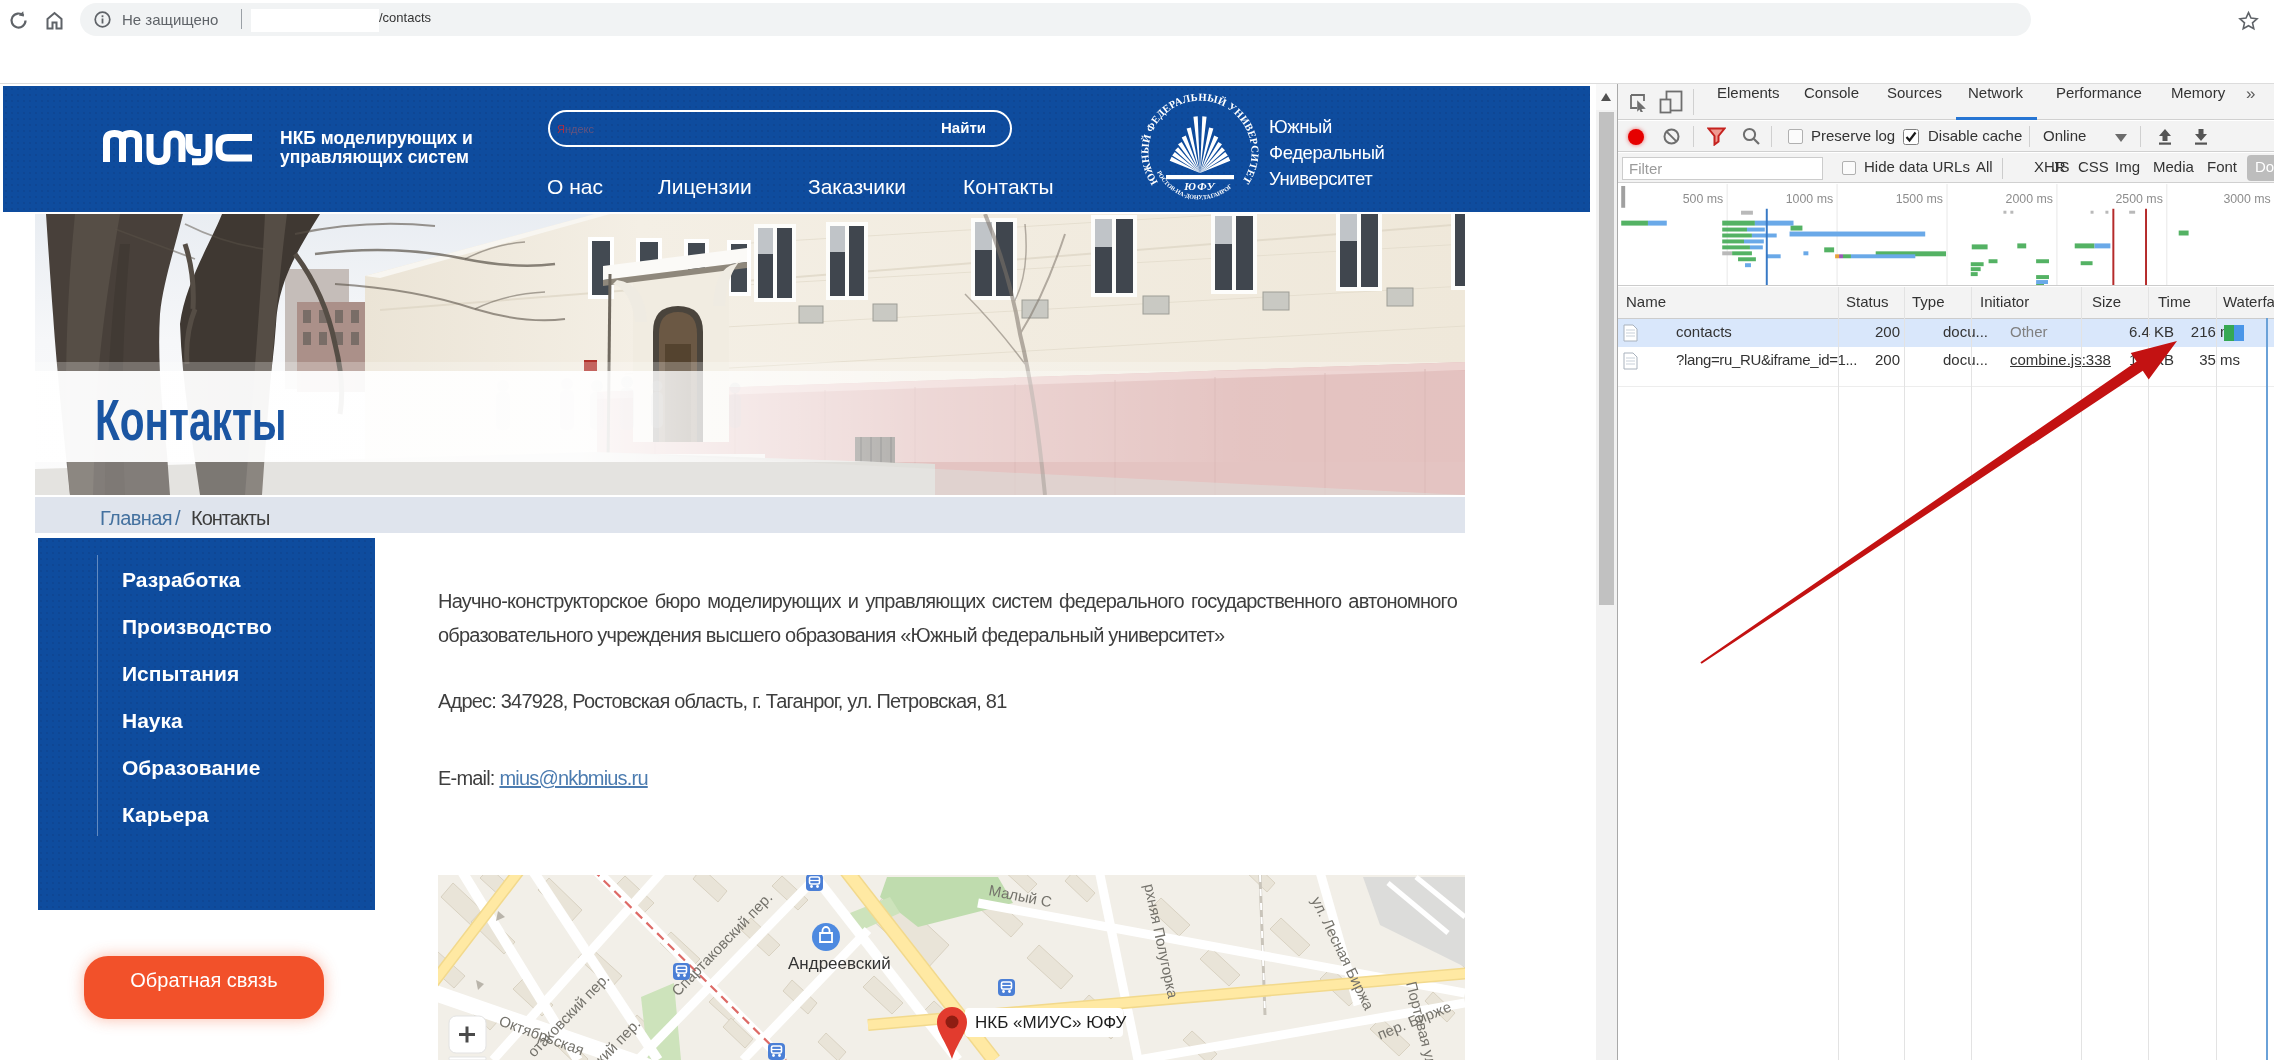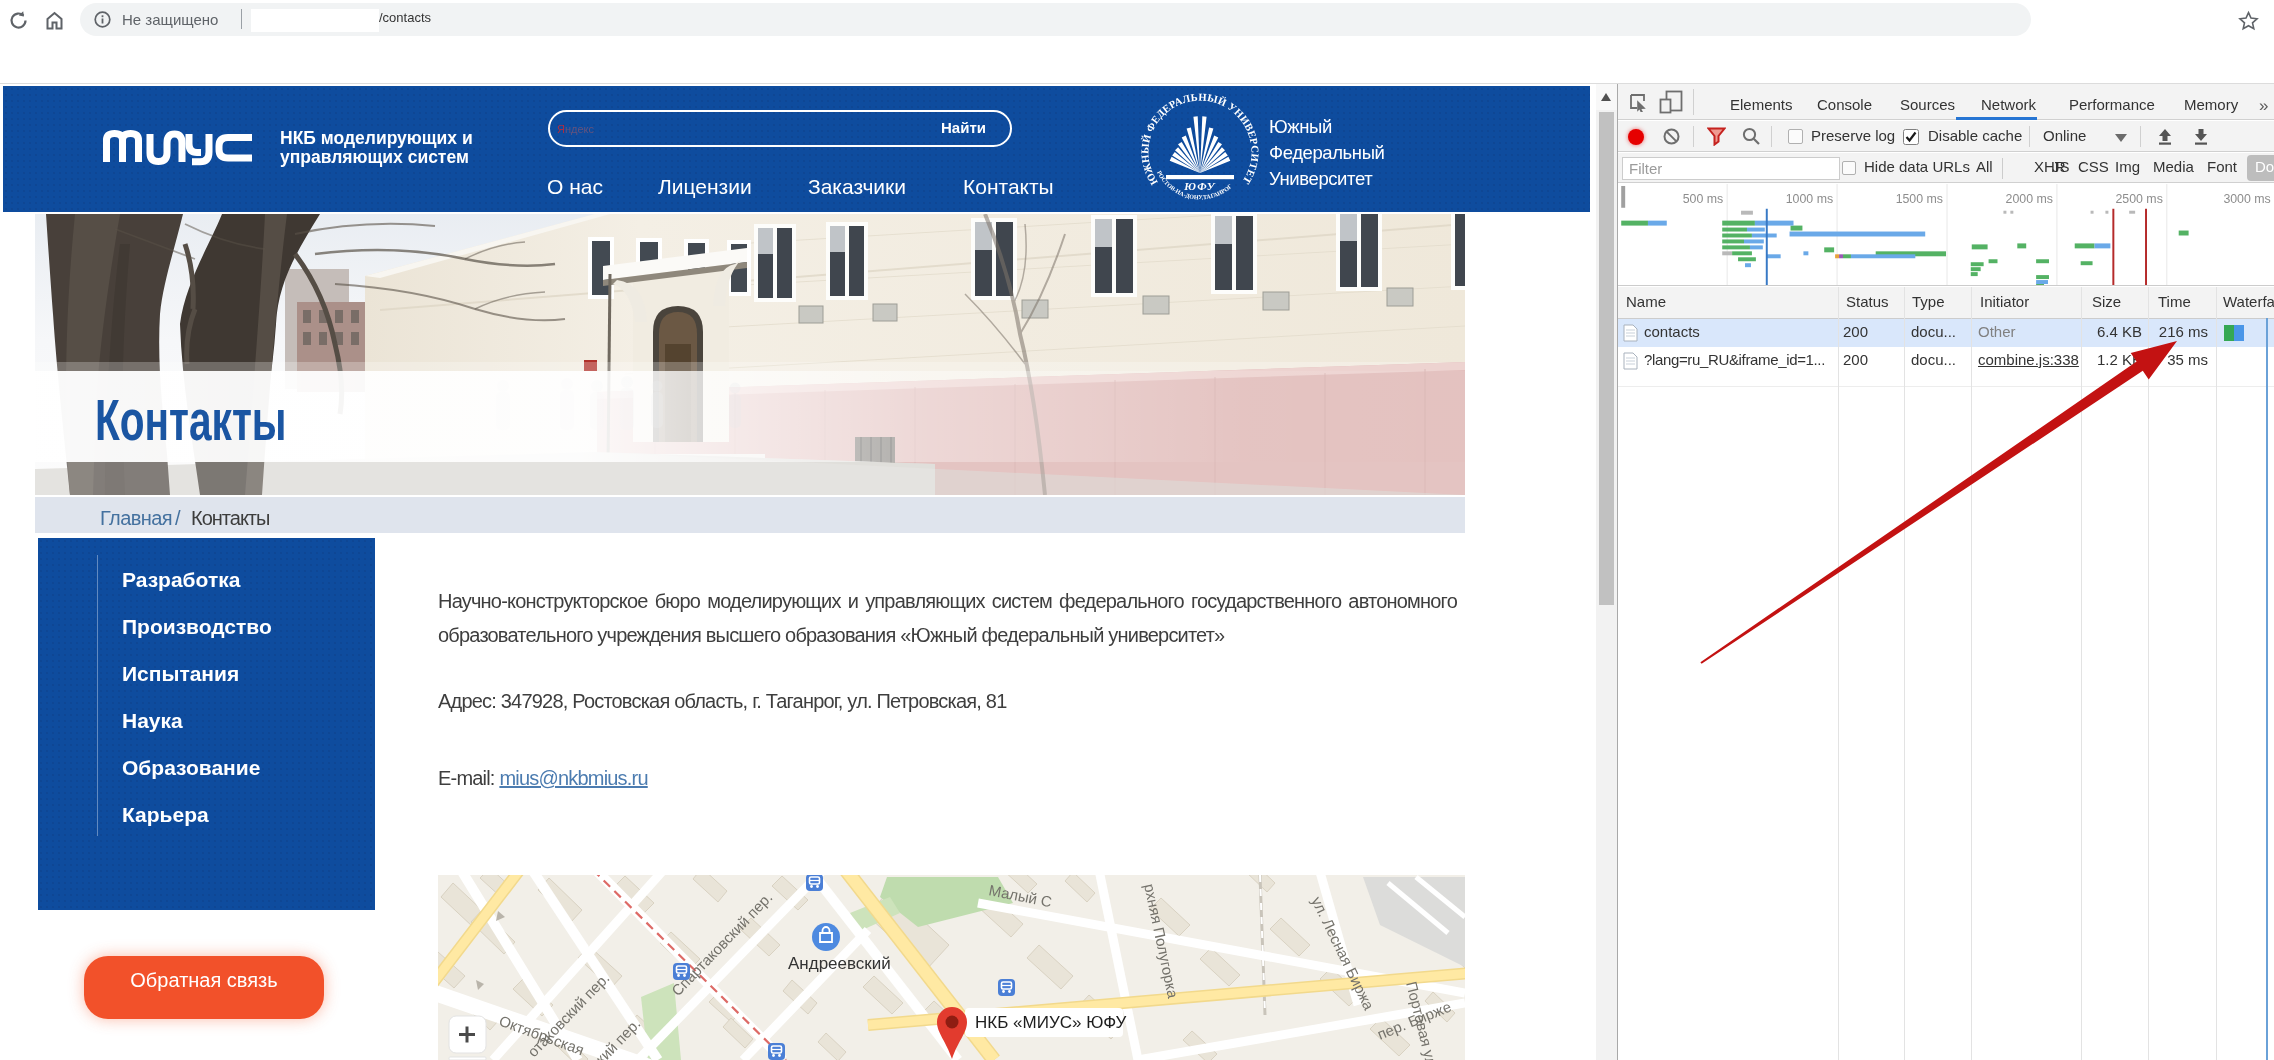--- a/index.html
+++ b/index.html
@@ -52,30 +52,30 @@
   #sbar .thumb { position:absolute; left:3px; top:28px; width:15px; height:493px; background:#c1c1c1; }
   
   #dt { position:absolute; left:1617px; top:84px; width:657px; height:976px; background:#fff;
     border-left:1px solid #a9a9a9; font-size:15px; color:#333; overflow:hidden; }
   #dt .tabs { position:absolute; left:0; top:0; width:657px; height:36px; background:#f3f3f3;
     border-bottom:1px solid #d0d0d0; }
   #dt .toolbar { position:absolute; left:0; top:37px; width:657px; height:31px; background:#f3f3f3;
     border-bottom:1px solid #d0d0d0; }
   #dt .filterrow { position:absolute; left:0; top:69px; width:657px; height:30px; background:#f3f3f3;
     border-bottom:1px solid #d0d0d0; }
-  #dt .tab { position:absolute; top:12px; color:#333;margin-left:13px; }
+  #dt .tab { position:absolute; top:0; color:#333; }
   #ovw { position:absolute; left:0; top:100px; width:657px; height:102px; background:#fff;
     border-bottom:1px solid #ccc; }
   #thead { position:absolute; left:0; top:203px; width:657px; height:32px; background:#f3f3f3;
     border-bottom:1px solid #ccc; }
   #thead div { position:absolute; top:6px; }
   .r1 { position:absolute; left:0; top:235px; width:657px; height:28px; background:#d9e7fb; }
   .r2 { position:absolute; left:0; top:263px; width:657px; height:40px; background:#fff;
     border-bottom:1px solid #ededed; }
-  .cell { position:absolute; top:4px; }
+  .cell { position:absolute; top:4px;margin-left:32px; }
   .colsep { position:absolute; top:203px; width:1px; height:773px; background:#e3e3e3; }
 </style>
 </head>
 <body>
 
 <div id="chrome">
   <svg class="abs" style="left:8px;top:10px" width="21" height="21" viewBox="0 0 21 21">
     <path d="M17.5 10.5a7 7 0 1 1-2.05-4.95" fill="none" stroke="#5f6368" stroke-width="2.2"></path>
     <path d="M15.2 1.2 L16 6.4 L10.8 5.6 Z" fill="#5f6368"></path>
   </svg>
@@ -573,21 +573,21 @@
       <path d="M9 2 L15 9 H11.5 V14 H6.5 V9 H3 Z" fill="#555"></path>
       <rect x="3" y="15.5" width="12" height="2.2" fill="#555"></rect>
     </svg>
     <svg class="abs" style="left:574px;top:6px" width="18" height="19" viewBox="0 0 18 19">
       <path d="M9 14 L3 7 H6.5 V2 H11.5 V7 H15 Z" fill="#555"></path>
       <rect x="3" y="15.5" width="12" height="2.2" fill="#555"></rect>
     </svg>
   </div>
 
   <div class="filterrow">
-    <div class="abs" style="left:4px;top:4px;width:218px;height:23px;background:#fff;border:1px solid #ccc;color:#9b9b9b;padding:2px 6px;">Filter</div>
+    <div class="abs" style="left:4px;top:4px;width:201px;height:23px;background:#fff;border:1px solid #ccc;color:#9b9b9b;padding:2px 6px;">Filter</div>
     <div class="abs" style="left:224px;top:8px;width:14px;height:14px;border:1px solid #b0b0b0;border-radius:2px;background:#fbfbfb"></div>
     <div class="abs" style="left:246px;top:5px">Hide data URLs</div>
     <div class="abs" style="left:358px;top:5px">All</div>
     <div class="abs" style="left:384px;top:5px;width:1px;height:21px;background:#ccc"></div>
     <div class="abs" style="left:416px;top:5px">XHR</div>
     <div class="abs" style="left:434px;top:5px">JS</div>
     <div class="abs" style="left:460px;top:5px">CSS</div>
     <div class="abs" style="left:497px;top:5px">Img</div>
     <div class="abs" style="left:535px;top:5px">Media</div>
     <div class="abs" style="left:589px;top:5px">Font</div>

